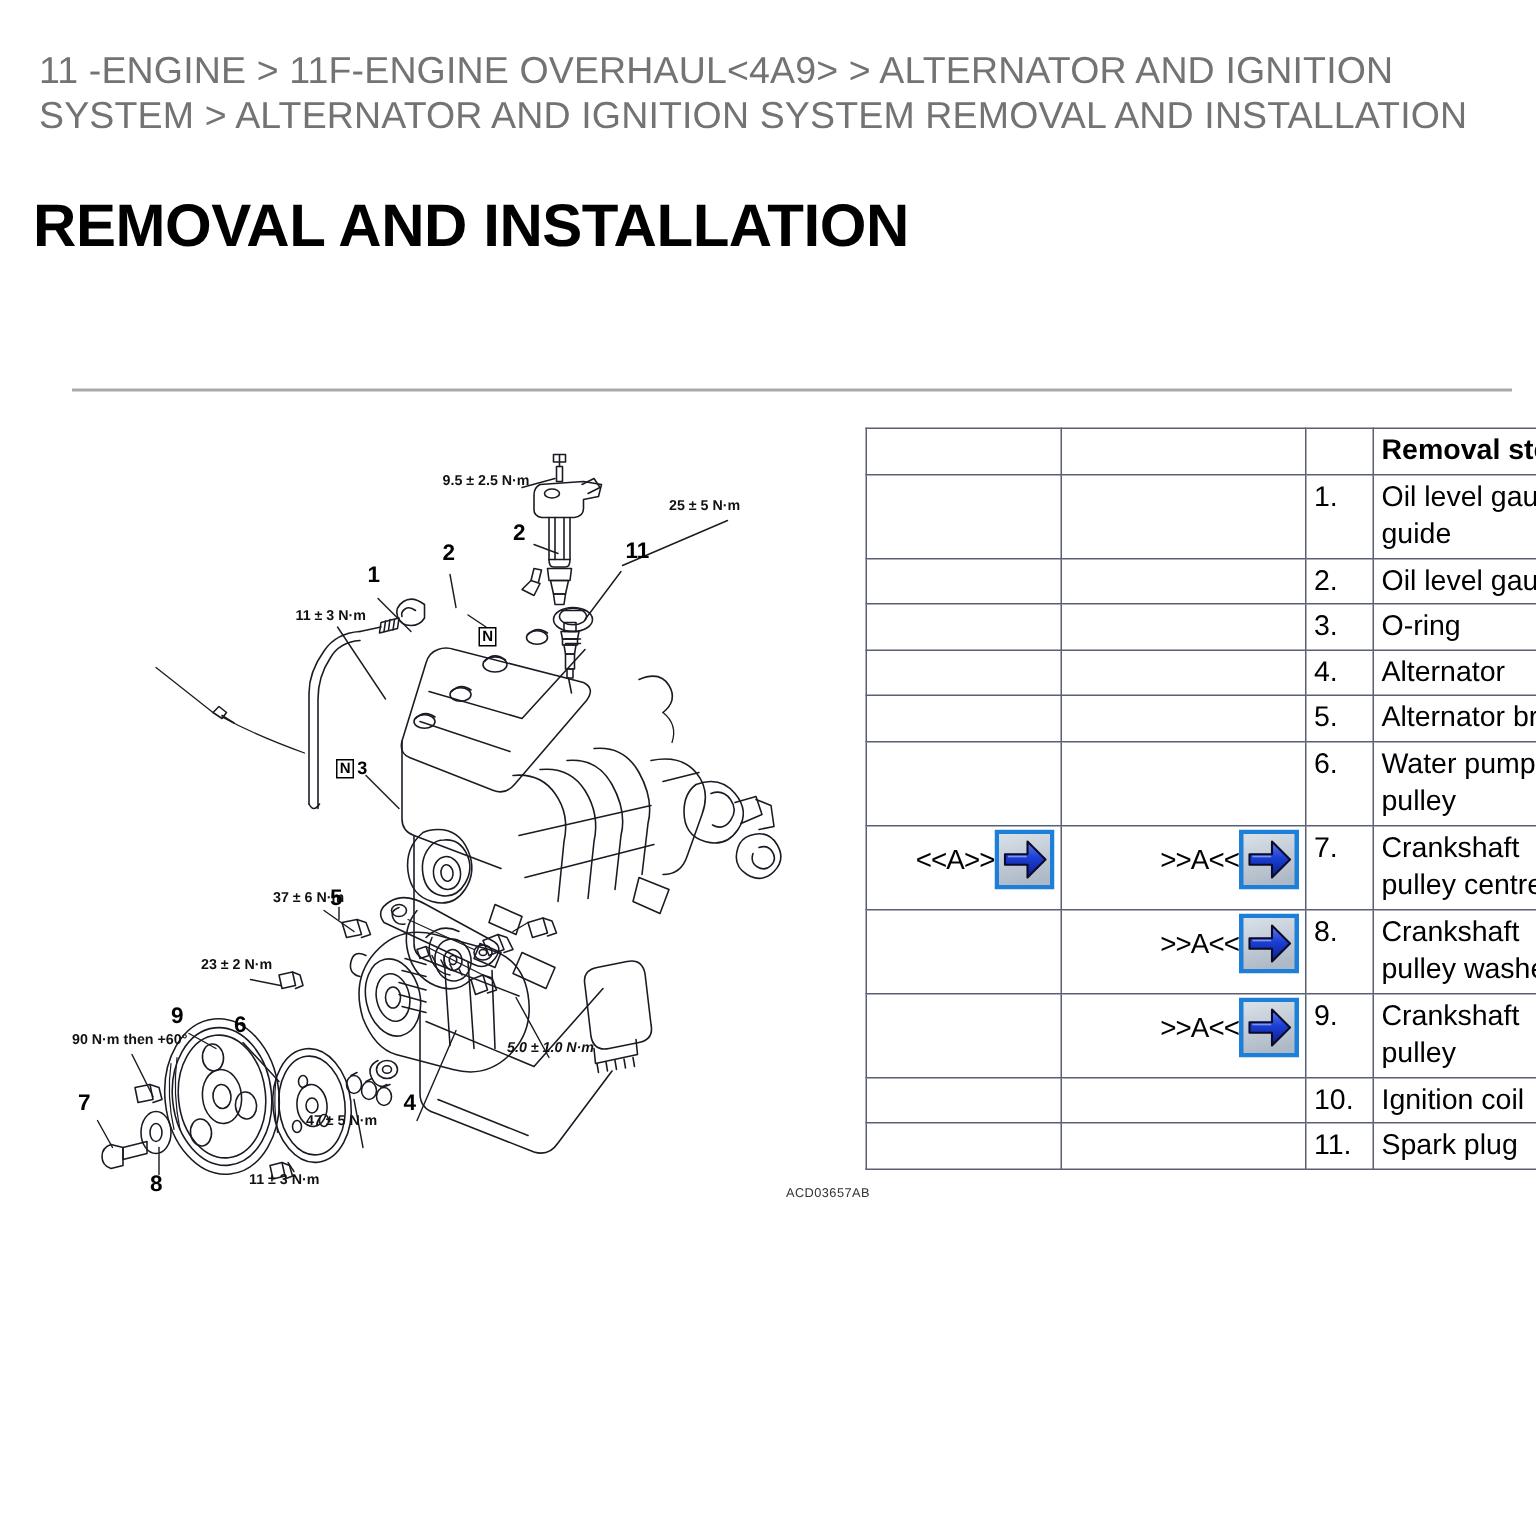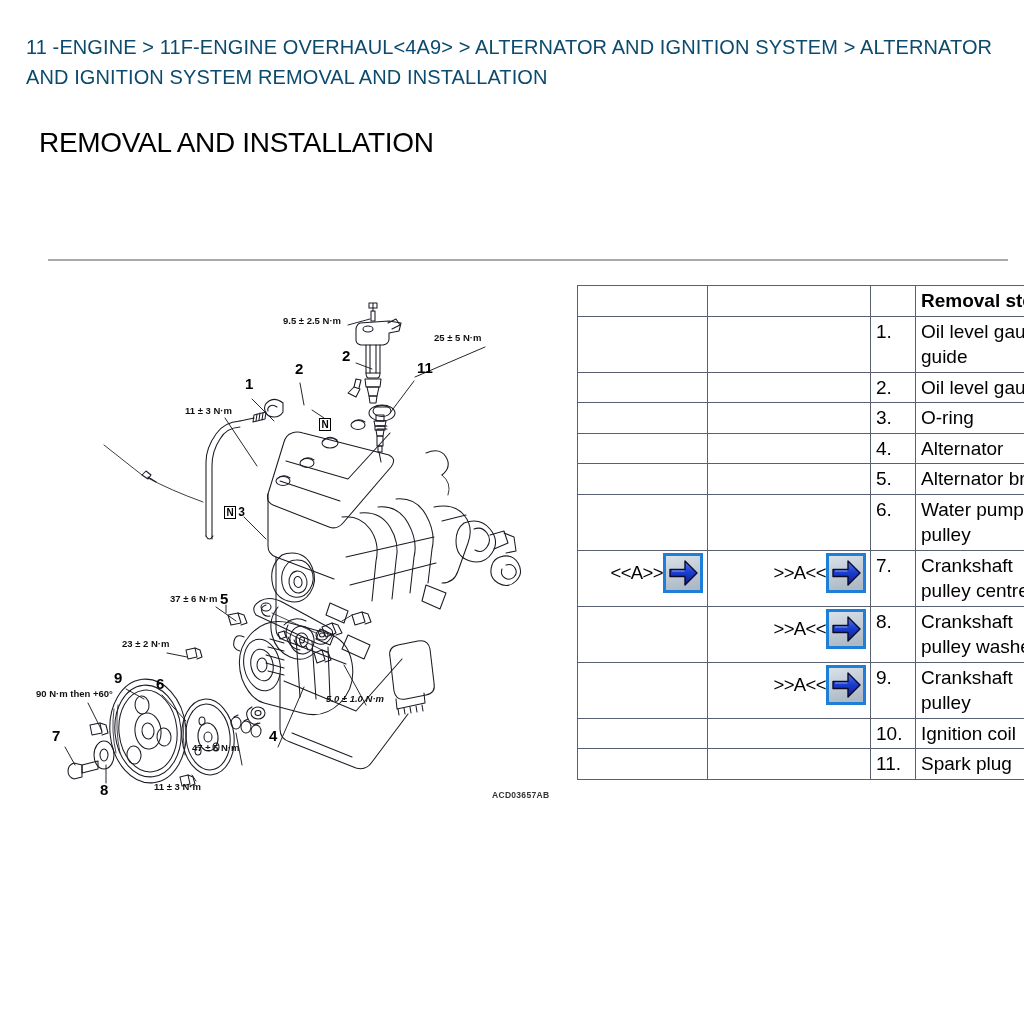--- a/index.html
+++ b/index.html
@@ -14,35 +14,34 @@
     font-family: "Liberation Sans", sans-serif;
     overflow: hidden;
   }
 
   
   #breadcrumb {
     position: absolute;
     left: 26px;
     top: 32px;
     width: 990px;
-    font-size: 20px;
+    font-size: 25px;
     line-height: 30px;
-    color: #0c4a6e;
+    color: #737373;
     letter-spacing: 0.1px;
   }
   #page-title {
     position: absolute;
     left: 22px;
     top: 99px;
-    font-size: 28px;
+    font-size: 40px;
     line-height: 50px;
-    font-weight: normal;
+    font-weight: bold;
     color: #000000;
     letter-spacing: -0.3px;
-    margin-left: 17px;
   }
   #hrule {
     position: absolute;
     left: 48px;
     top: 259px;
     width: 960px;
     height: 2px;
     background: #a9a9a9;
   }
 
@@ -55,20 +54,21 @@
     height: 540px;
   }
   #illustration svg { display: block; }
   .lbl {
     position: absolute;
     font-family: "Liberation Sans", sans-serif;
     font-size: 9.5px;
     font-weight: bold;
     color: #111;
     white-space: nowrap;
+    margin-left: 12px;
   }
   .num {
     position: absolute;
     font-family: "Liberation Sans", sans-serif;
     font-size: 15px;
     font-weight: bold;
     color: #000;
   }
   .nbox {
     position: absolute;
@@ -84,24 +84,24 @@
   .nbox-sfx {
     font-family: "Liberation Sans", sans-serif;
     font-size: 12px;
     font-weight: bold;
     color: #000;
     margin-left: 2px;
     line-height: 13px;
   }
   #figure-code {
     position: absolute;
-    left: 492px;
+    left: 524px;
     top: 790px;
     font-size: 8.5px;
-    font-weight: bold;
+    font-weight: normal;
     color: #333;
     letter-spacing: 0.3px;
   }
 
   
   #steps-table {
     position: absolute;
     left: 577px;
     top: 285px;
     width: 431px;

